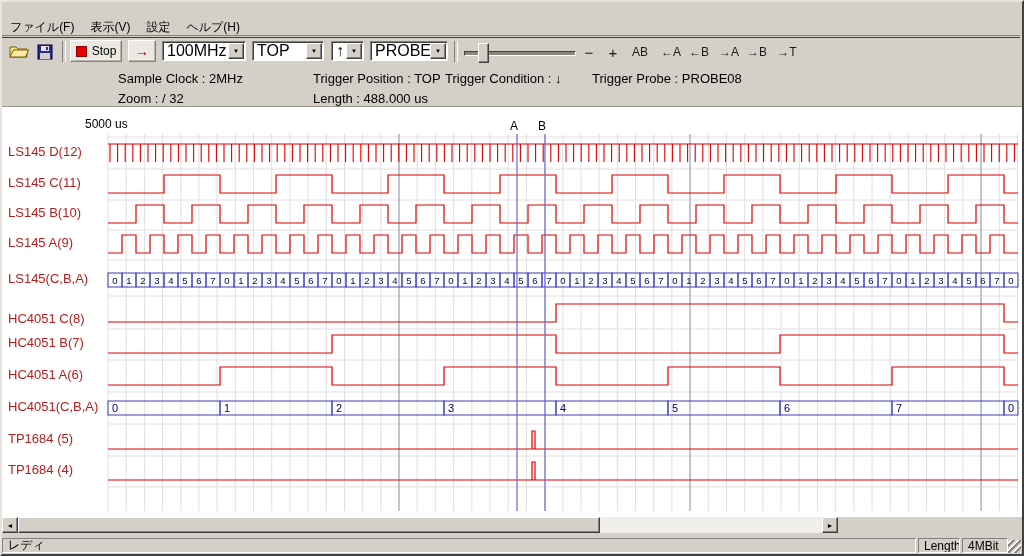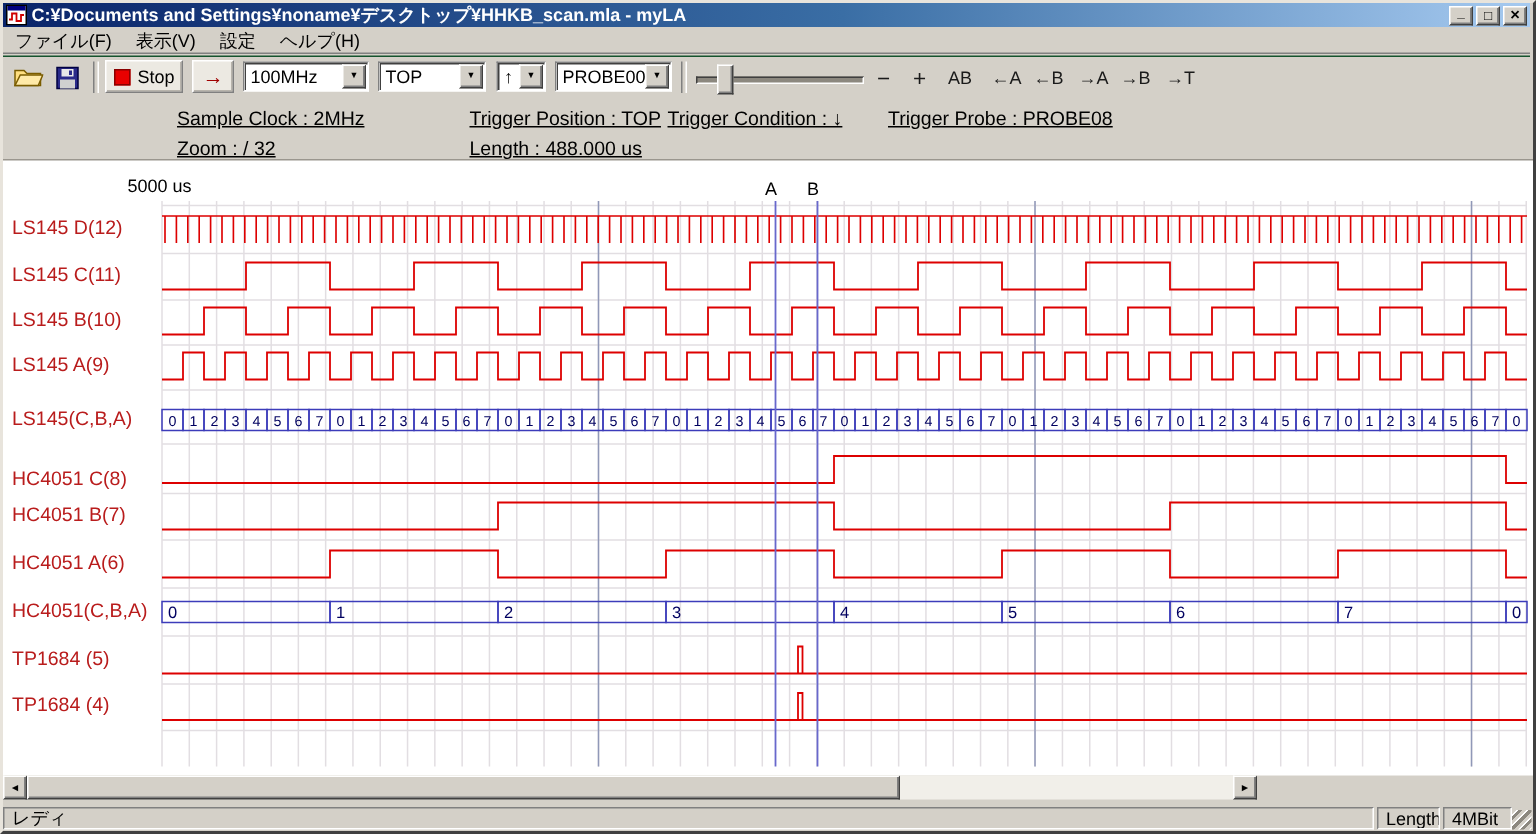--- a/index.html
+++ b/index.html
@@ -19,29 +19,29 @@
   .menu-item{padding:1px 8px;color:#000;white-space:nowrap;}
 
   
   .toolbar{position:absolute;left:2px;top:37px;width:1018px;height:28px;background:#d4d0c8;border-top:1px solid #14532d;box-sizing:border-box;}
   .tool-icon{position:absolute;top:5px;width:22px;height:18px;display:flex;align-items:center;justify-content:center;}
   .tsep{position:absolute;top:3px;width:2px;height:21px;border-left:1px solid #808080;border-right:1px solid #fff;}
   .tool-btn{position:absolute;top:2px;height:22px;display:flex;align-items:center;justify-content:center;font-size:12px;color:#000;background:#ece9e2;border:1px solid;border-color:#fff #808080 #808080 #fff;box-shadow:inset -1px -1px 0 #b8b4ac;box-sizing:border-box;}
   .stop-square{width:9px;height:9px;background:#e80000;border:1px solid #8a0000;margin-right:5px;}
   .run-arrow{color:#a00000;font-weight:bold;font-size:14px;}
   .combo{position:absolute;top:3px;height:20px;background:#fff;border:1px solid;border-color:#808080 #fff #fff #808080;box-shadow:inset 1px 1px 0 #404040;display:flex;align-items:center;box-sizing:border-box;}
-  .combo-text{flex:1;font-size:12px;padding-left:4px;white-space:nowrap;overflow:hidden;color:#000;}
+  .combo-text{flex:1;font-size:16px;padding-left:4px;white-space:nowrap;overflow:hidden;color:#000;}
   .combo-arrow{width:16px;height:16px;background:#d4d0c8;border:1px solid;border-color:#fff #404040 #404040 #fff;box-shadow:inset -1px -1px 0 #808080;display:flex;align-items:center;justify-content:center;font-size:6px;color:#000;box-sizing:border-box;margin-right:1px;}
   .flat-btn{position:absolute;top:4px;height:20px;display:flex;align-items:center;justify-content:center;font-size:12px;color:#1a1a1a;white-space:nowrap;}
   .slider{position:absolute;top:3px;width:112px;height:22px;}
   .slider-track{position:absolute;left:0;right:0;top:10px;height:3px;background:#8c887f;border-bottom:1px solid #fff;border-right:1px solid #fff;border-top:1px solid #404040;border-left:1px solid #404040;}
   .slider-thumb{position:absolute;left:14px;top:2px;width:9px;height:18px;background:#d4d0c8;border:1px solid;border-color:#fff #404040 #404040 #fff;box-shadow:inset -1px -1px 0 #808080;}
 
   
-  .info-text{position:absolute;font-size:13px;color:#000;white-space:nowrap;text-decoration:underline;}
+  .info-text{position:absolute;font-size:13px;color:#000;white-space:nowrap;}
 
   
   .wave-pane{position:absolute;left:2px;top:106px;width:1020px;height:411px;background:#fff;overflow:hidden;border-top:1px solid #9a968e;box-sizing:border-box;}
   #wave-svg{position:absolute;left:0;top:0;}
   #wave-svg text{font-family:"Liberation Sans",sans-serif;}
   .ch-label{position:absolute;left:6px;font-size:13px;color:#b91c1c;white-space:nowrap;}
 
   
   .hscroll{position:absolute;left:2px;top:517px;width:836px;height:16px;background:#f1efe9;}
   .sb-btn{position:absolute;top:0;width:16px;height:16px;background:#d4d0c8;border:1px solid;border-color:#fff #404040 #404040 #fff;box-shadow:inset -1px -1px 0 #808080;display:flex;align-items:center;justify-content:center;font-size:7px;color:#000;box-sizing:border-box;}
@@ -53,39 +53,20 @@
   .sb-panel.main{flex:1;margin-right:2px;}
   .sb-panel.online{width:42px;margin-right:2px;justify-content:flex-start;}
   .sb-panel.mem{width:46px;}
   .size-grip{width:13px;height:13px;align-self:flex-end;background:repeating-linear-gradient(135deg,transparent 0 2px,#fff 2px 3px,#8c887f 3px 5px);}
 </style>
 </head>
 <body>
 
 <div class="window">
 
-  <div class="titlebar">
-    <span style="display:flex;">
-      <svg width="14" height="14" viewBox="0 0 14 14">
-          <rect x="0.5" y="0.5" width="13" height="13" fill="#fff" stroke="#000"></rect>
-          <rect x="1" y="1" width="12" height="3" fill="#000080"></rect>
-          <path d="M2 10 H4 V6 H7 V11 H10 V7 H12" stroke="#d00000" fill="none" stroke-width="1.2"></path>
-        </svg>
-    </span>
-    <span class="title-text">C:¥Documents and Settings¥noname¥デスクトップ¥HHKB_scan.mla - myLA</span>
-    <span class="cap-btn min">
-        <span>_</span>
-      </span>
-    <span class="cap-btn max">
-        <span>□</span>
-      </span>
-    <span class="cap-btn close">
-        <span>×</span>
-      </span>
-  </div>
 
   <div class="menubar">
     <span class="menu-item">ファイル(F)</span>
     <span class="menu-item">表示(V)</span>
     <span class="menu-item">設定</span>
     <span class="menu-item">ヘルプ(H)</span>
   </div>
 
   <div class="toolbar">
     <span class="tool-icon" style="left:6px;">

